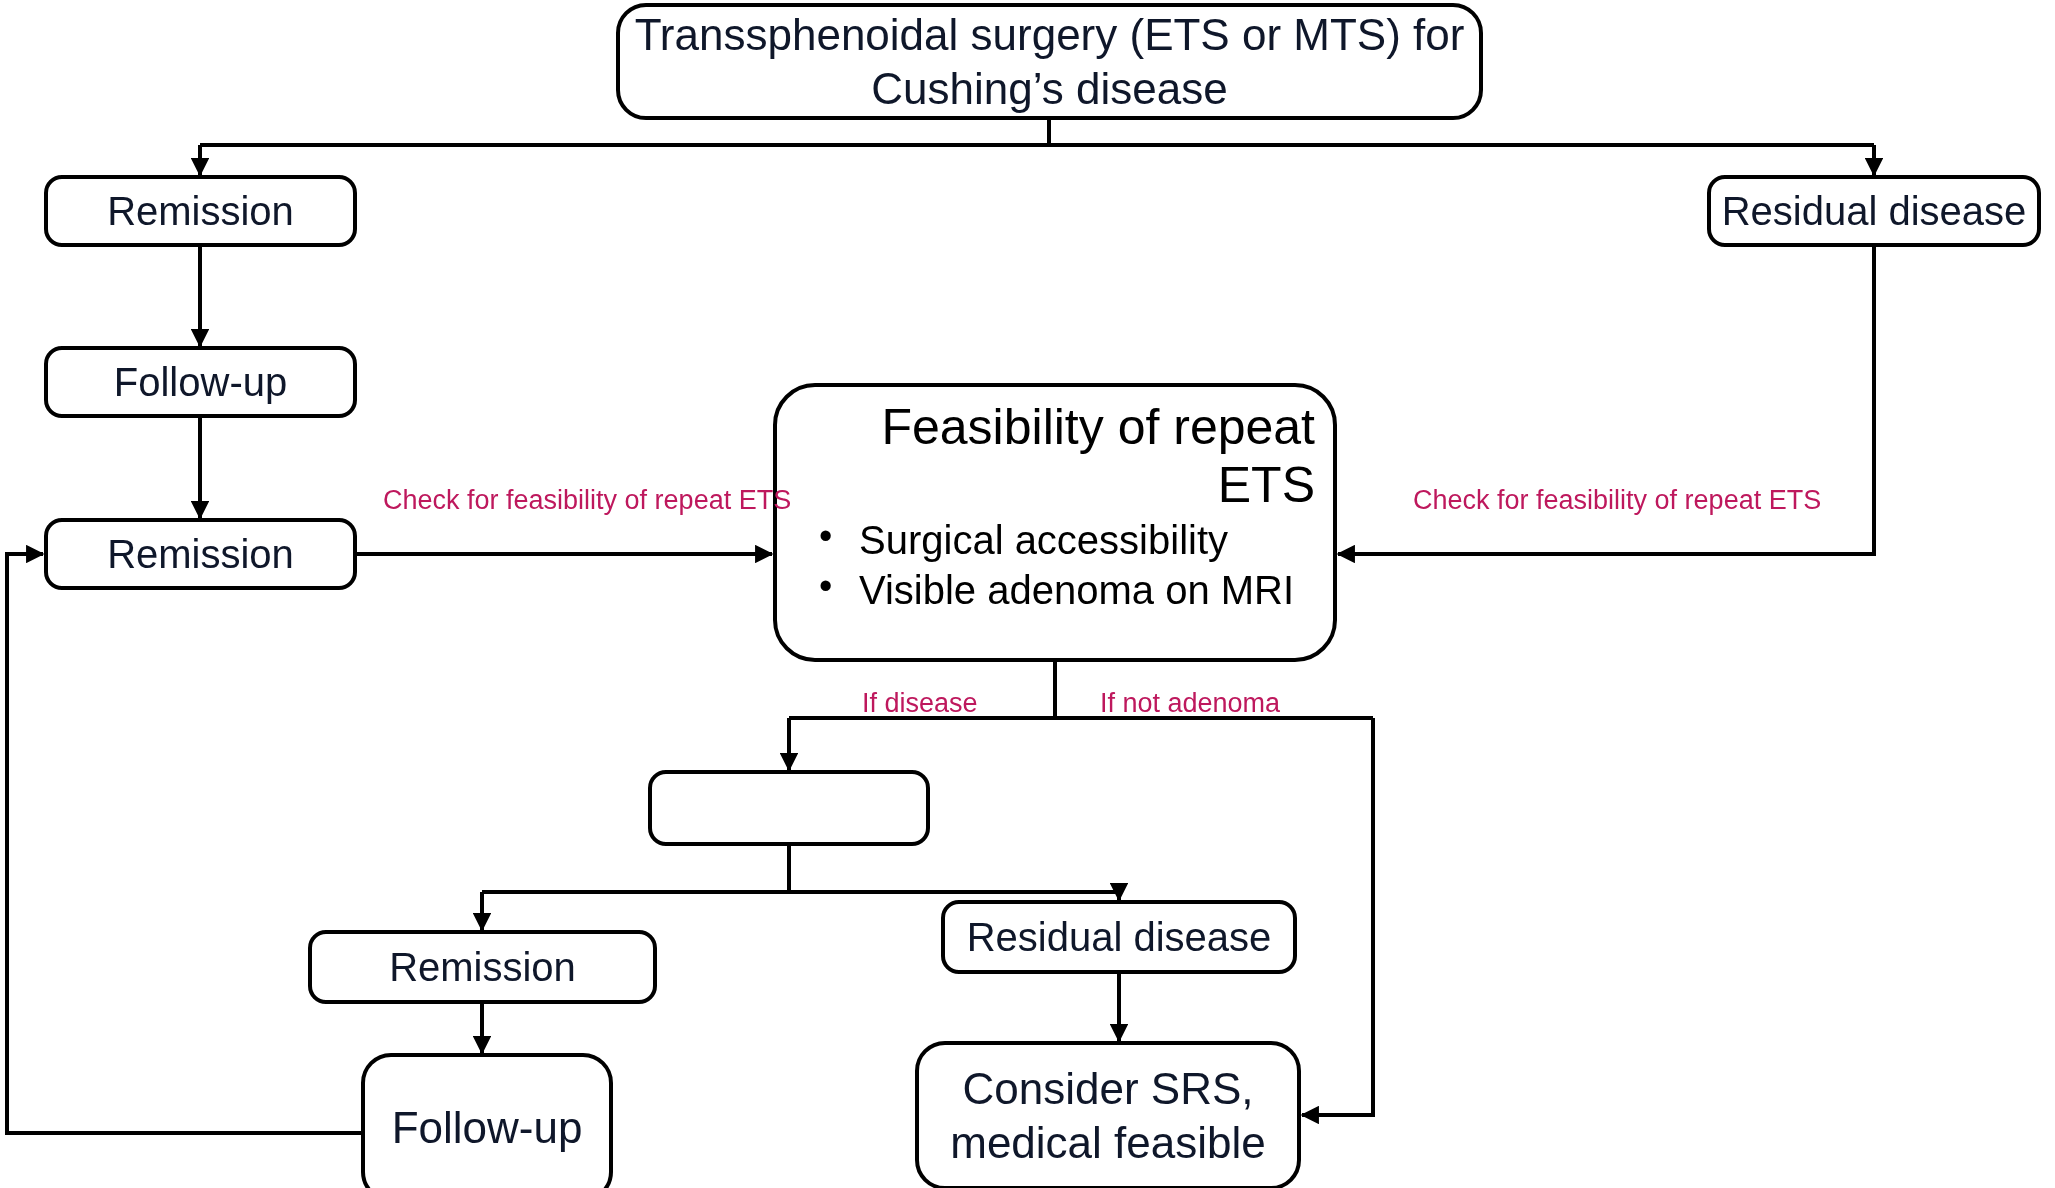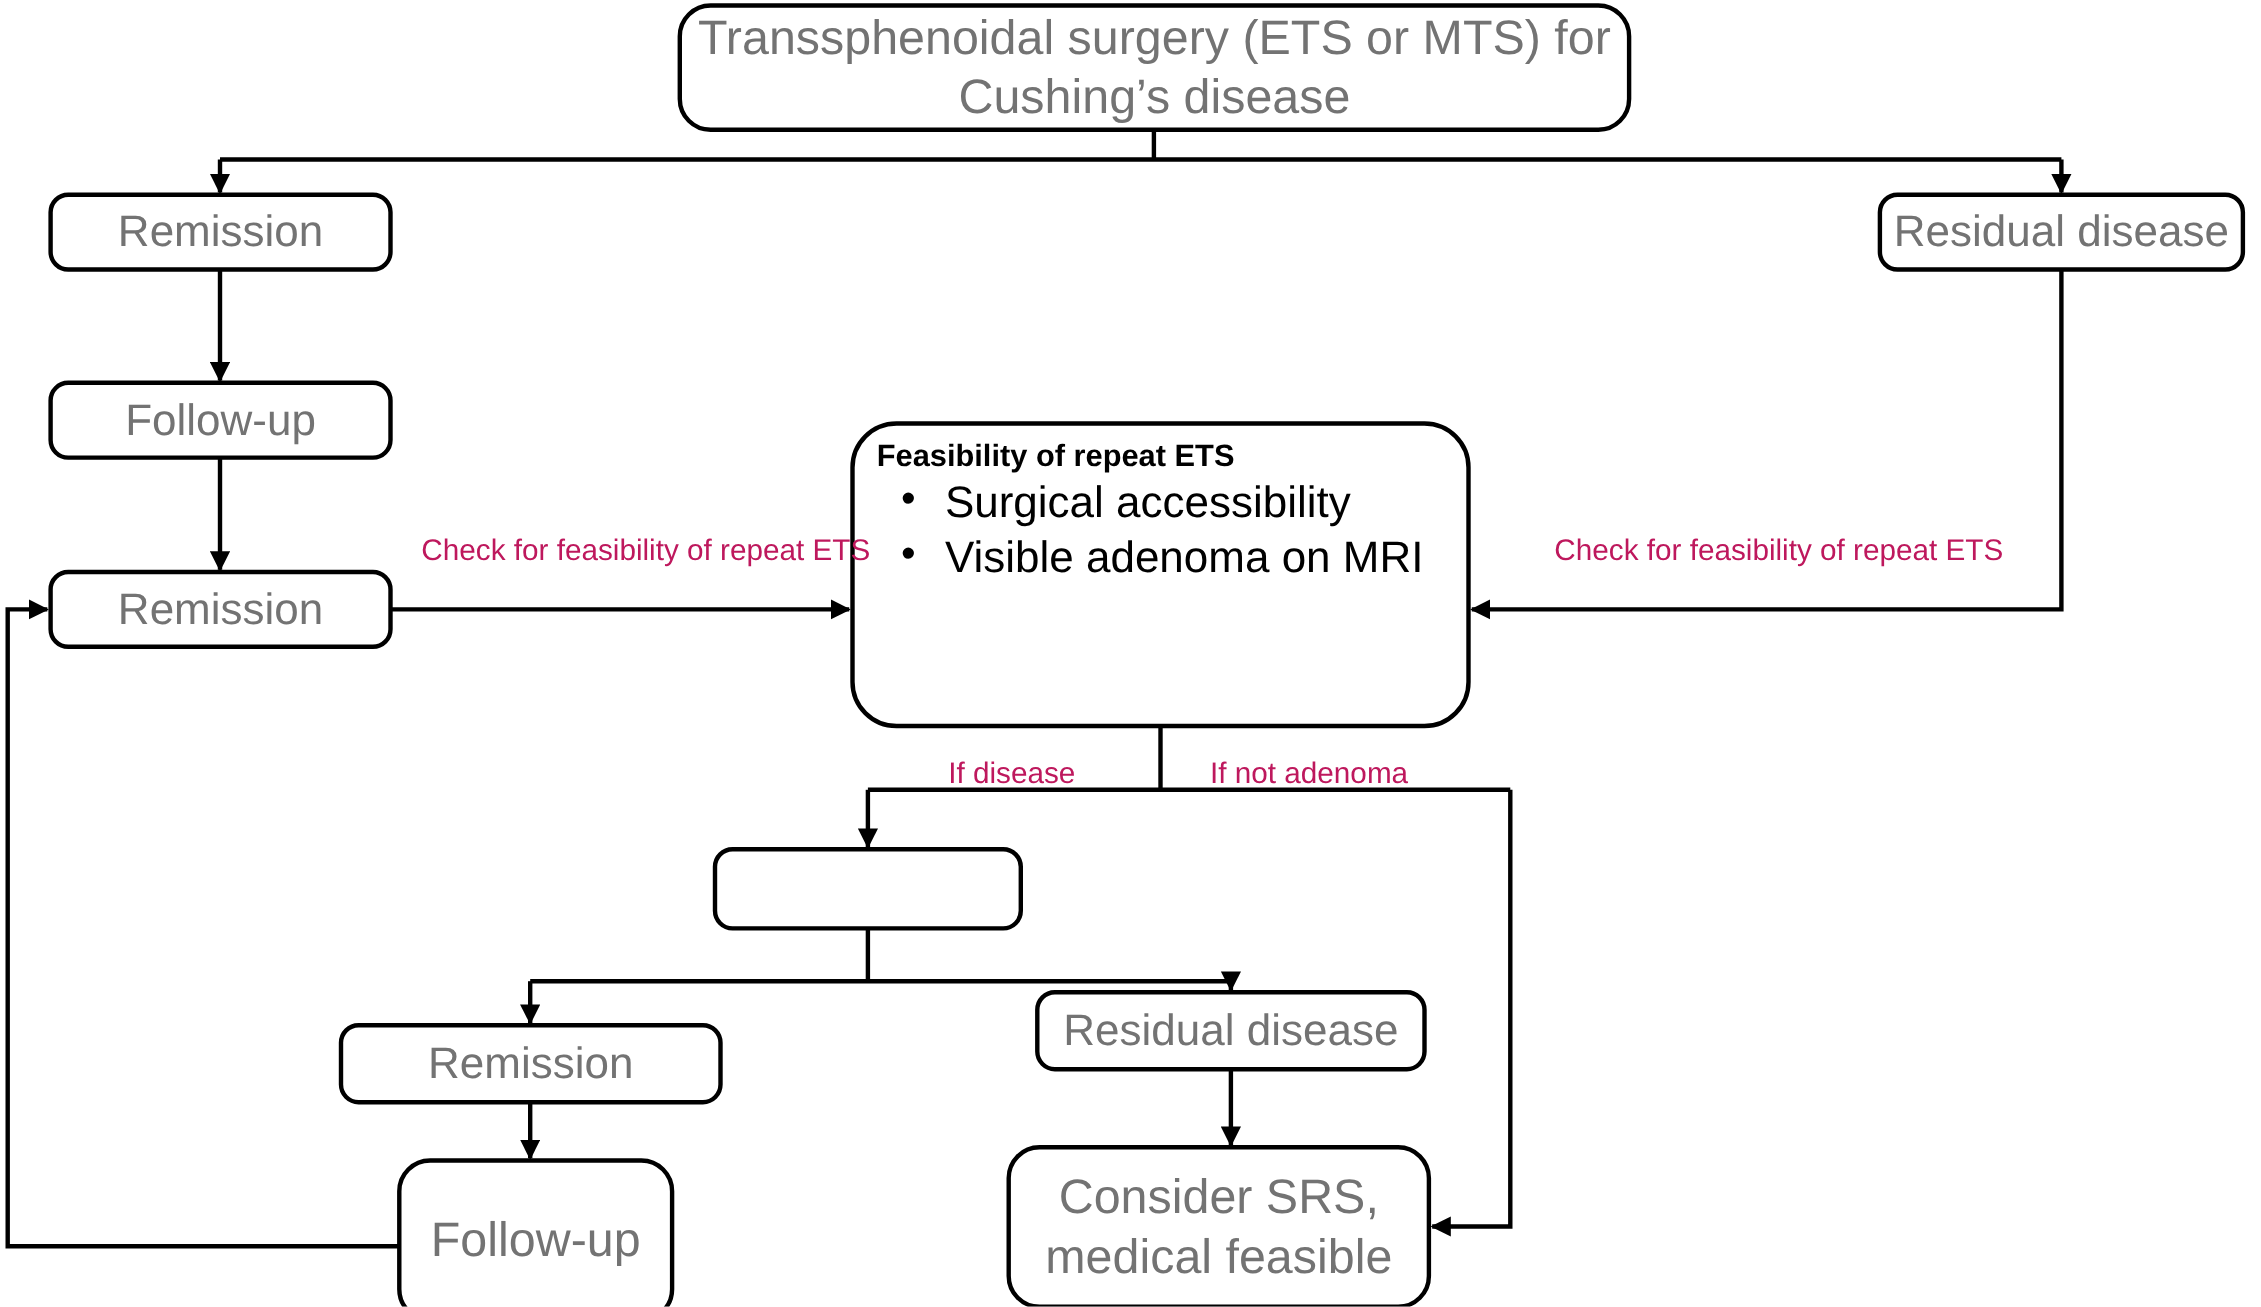--- a/index.html
+++ b/index.html
@@ -37,43 +37,43 @@
     fill: #000000;
     stroke: none;
   }
   
   .node-label {
     position: absolute;
     display: flex;
     align-items: center;
     justify-content: center;
     text-align: center;
-    color: #737373;
+    color: #0f172a;
     font-family: "Liberation Sans", sans-serif;
     font-size: 40px;
     line-height: 1.22;
     white-space: pre-line;
     box-sizing: border-box;
     pointer-events: none;
   }
   .node-label.big {
     font-size: 44px;
   }
   .feas-box-content {
     position: absolute;
     box-sizing: border-box;
     color: #000000;
     font-family: "Liberation Sans", sans-serif;
     padding: 14px 20px 10px 22px;
     pointer-events: none;
   }
   .feas-title {
-    font-size: 28px;
-    font-weight: bold;
-    text-align: left;
+    font-size: 50px;
+    font-weight: normal;
+    text-align: right;
     line-height: 1.15;
     margin-bottom: 2px;
   }
   .feas-list {
     margin: 0;
     padding: 0;
     list-style: none;
     font-size: 40px;
     line-height: 1.2;
   }

